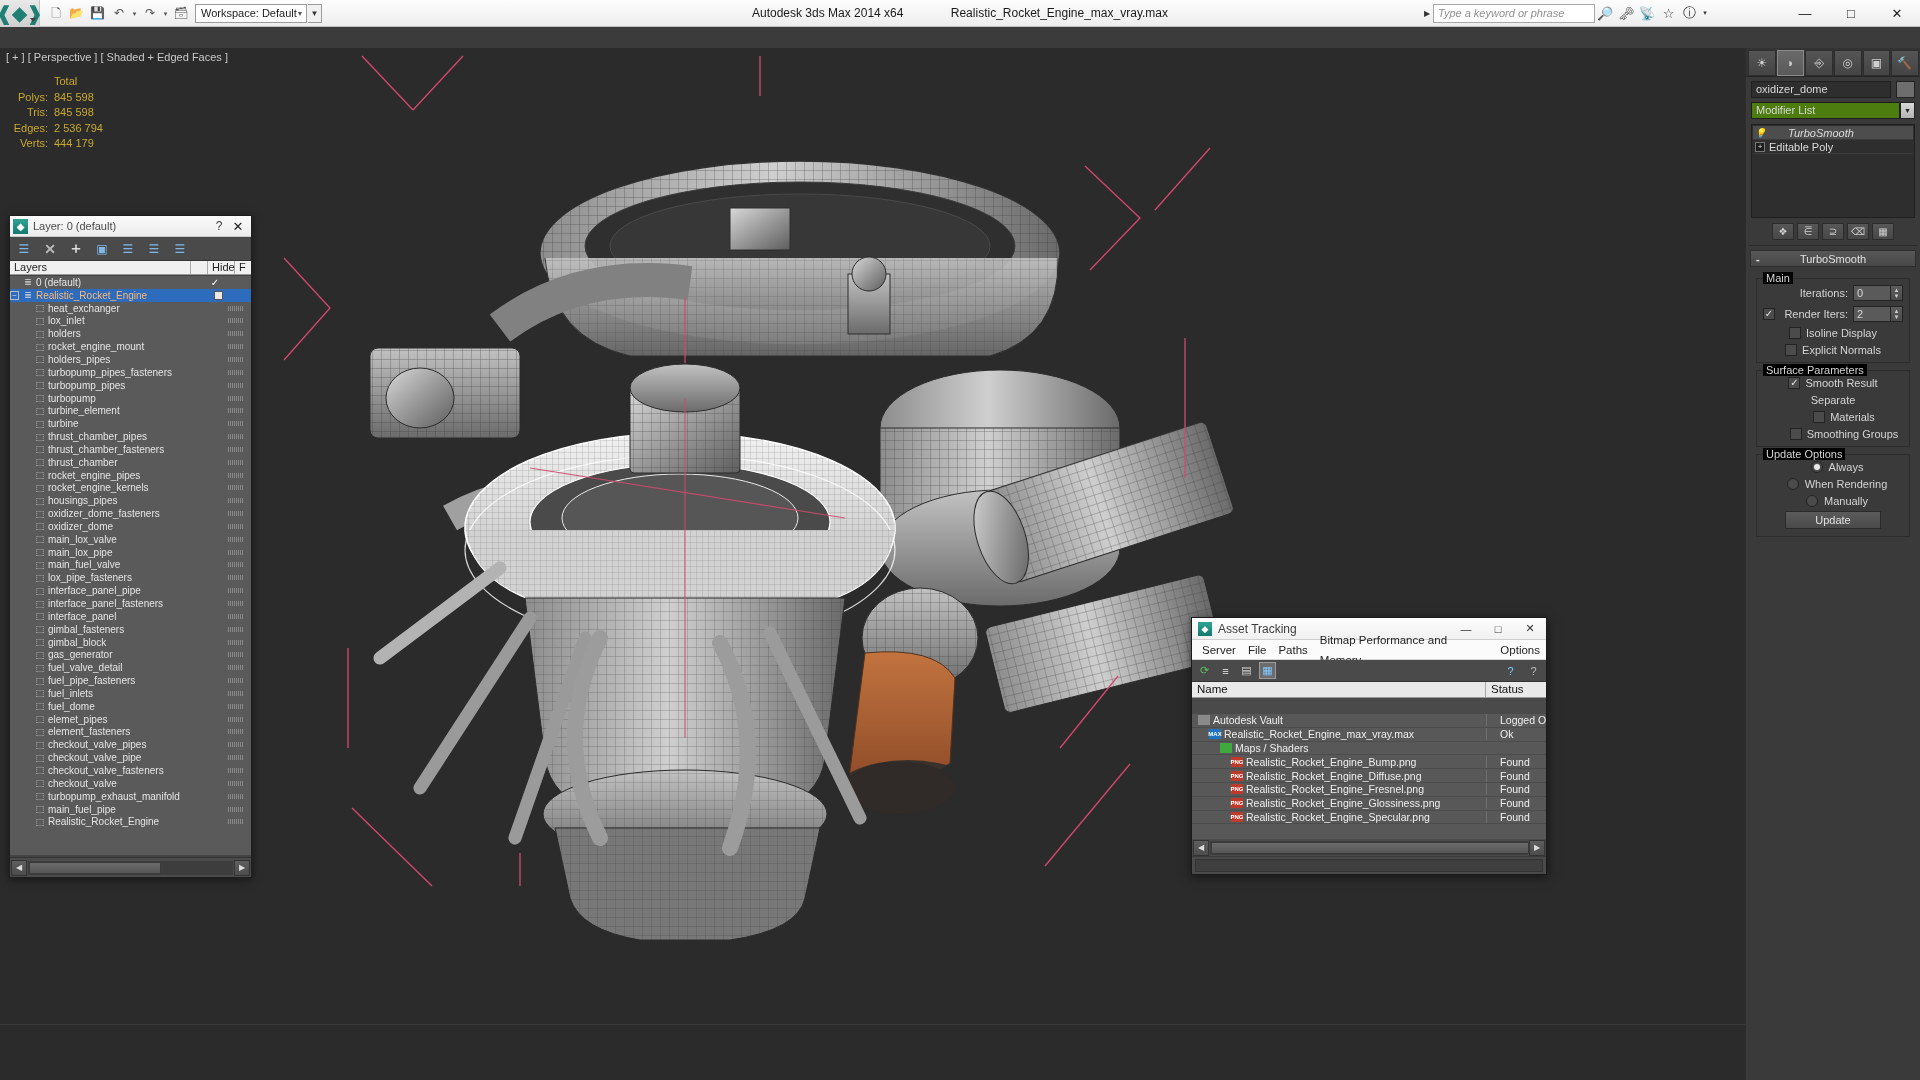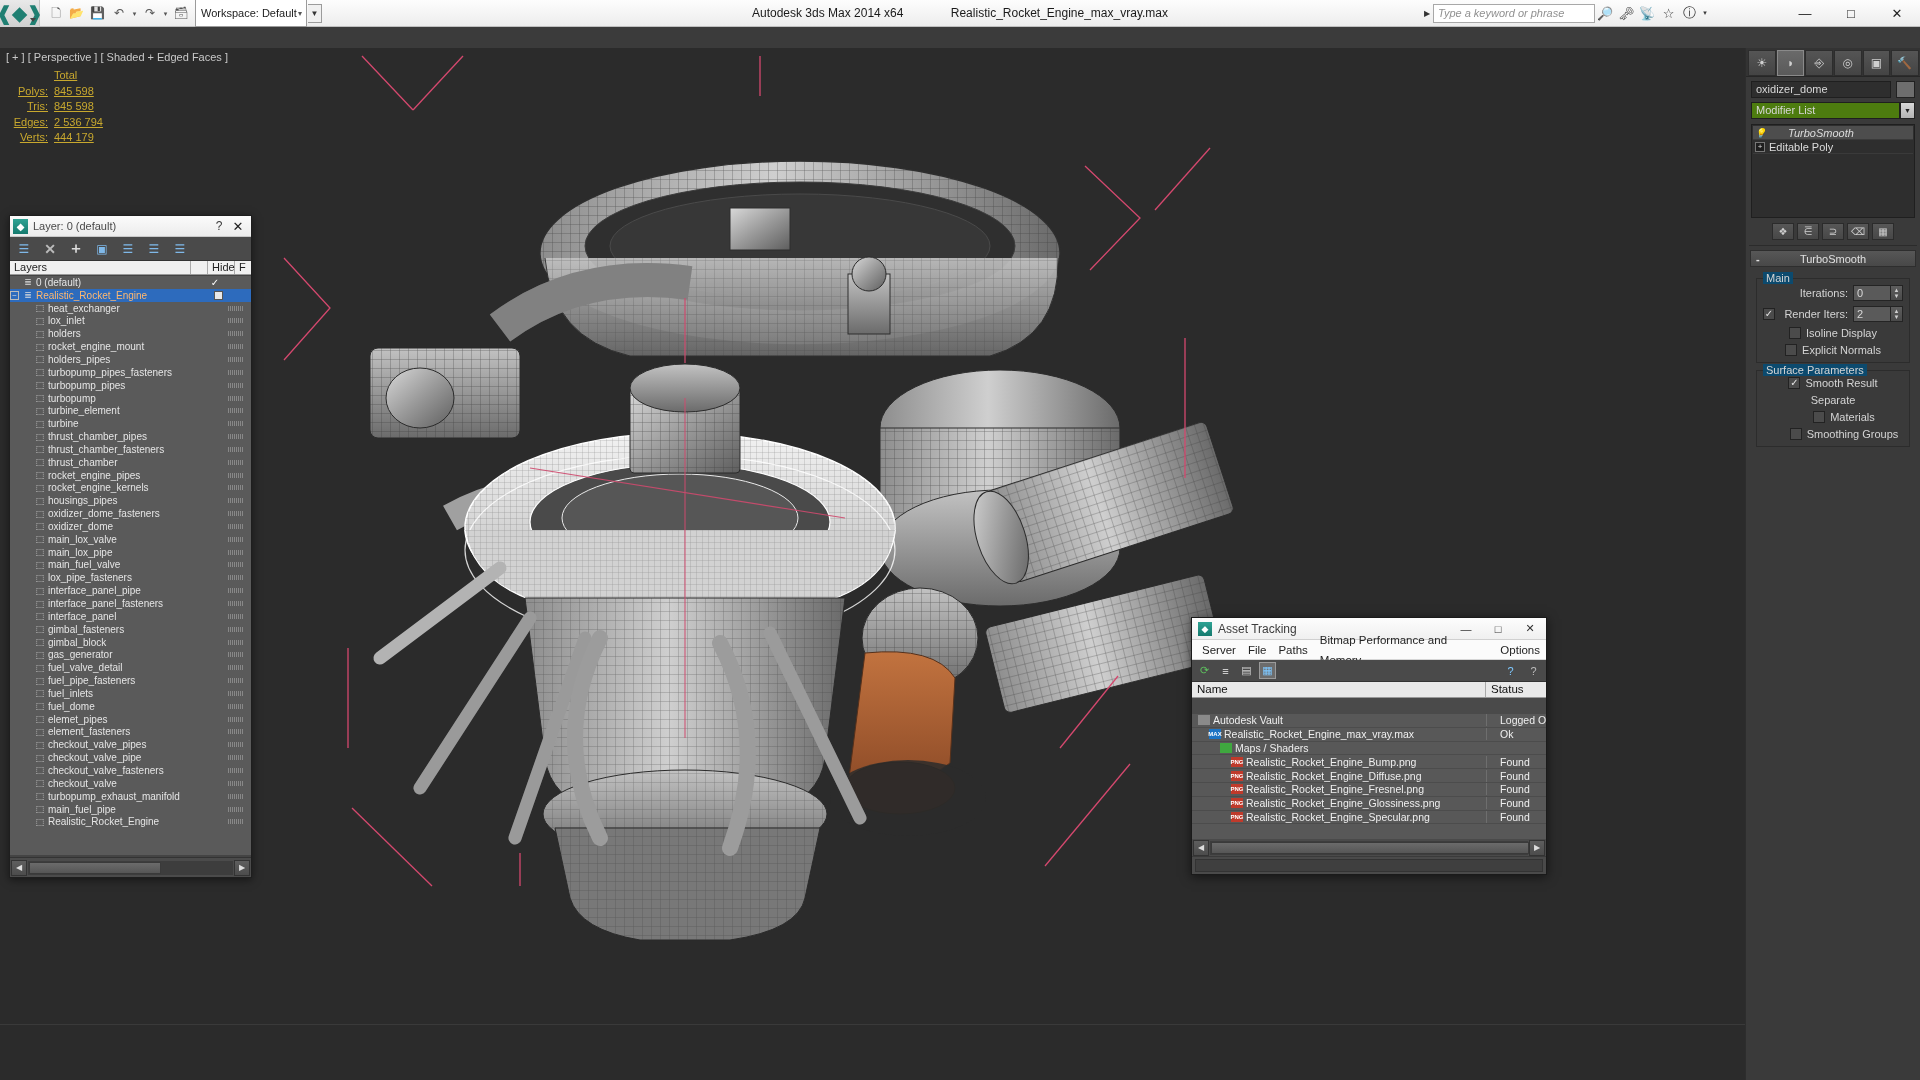--- a/index.html
+++ b/index.html
@@ -34,21 +34,21 @@
   }
   .qat {
     display: flex; align-items: center; height: 22px; gap: 1px;
     margin-left: 4px; padding: 0 2px;
   }
   .qbtn {
     width: 20px; height: 20px; display: flex; align-items: center; justify-content: center;
     color: #555; font-size: 12px; line-height: 1;
   }
   .wsbox {
-    height: 28px; min-width: 112px; background: #fff; border: 1px solid #9b9b9b;
+    height: 19px; min-width: 112px; background: #fff; border: 1px solid #9b9b9b;
     display: flex; align-items: center; padding: 0 2px 0 5px;
     font-size: 11px; color: #1c1c1c; margin-left: 3px;
   }
   .wsbox .lbl { flex: 1; }
   .wsbox .arr { color: #555; font-size: 8px; padding-right: 2px; }
   .ws-dd {
     width: 14px; height: 19px; display: flex; align-items: center; justify-content: center;
     border: 1px solid #9b9b9b; border-left: none; background: #f0f0f0; font-size: 8px; color:#333;
   }
   .title-center {
@@ -85,22 +85,22 @@
 
   
   .viewport {
     position: absolute; left: 0; top: 48px; width: 1745px; height: 1032px;
     background: #2b2b2b; overflow: hidden;
   }
   .vp-label {
     position: absolute; left: 6px; top: 3px; font-size: 11px; color: #c9c9c9; z-index: 6;
   }
   .vp-stats {
-    position: absolute; left: 8px; top: 20px; font-size: 11px; color: #c8a82e;
-    z-index: 6; line-height: 15.5px; text-decoration: underline;
+    position: absolute; left: 8px; top: 26px; font-size: 11px; color: #c8a82e;
+    z-index: 6; line-height: 15.5px;
   }
   .vp-stats table { border-collapse: collapse; }
   .vp-stats td { padding: 0 3px 0 0; font-size: 11px; color: #c8a82e; }
   .vp-stats td.lbl { text-align: right; padding-right: 6px; width: 46px; }
   .vp-stats td.val { text-align: left; width: 70px; }
   .vp-stats .hdr { color: #c8a82e; }
 
   
   .vp-floor {
     position: absolute; left: 0; right: 0; bottom: 55px; height: 1px; background: #3a3a3a;
@@ -177,21 +177,21 @@
   }
   .rollout-hdr .minus { position: absolute; left: 5px; font-weight: bold; }
   .rollout-hdr .htxt { width: 100%; text-align: center; }
   .rollout-body { background: #3a3a3a; padding: 4px 4px 6px 4px; }
 
   .group {
     border: 1px solid #2c2c2c; margin: 7px 2px 4px 2px; padding: 6px 6px 6px 6px;
     position: relative;
   }
   .group > .glabel {
-    position: absolute; top: -7px; left: 6px; background: #0c4a6e;
+    position: absolute; top: -7px; left: 6px; background: #000000;
     padding: 0 3px; font-size: 11px; color: #d4d4d4;
   }
   .frow { display: flex; align-items: center; margin-bottom: 5px; justify-content: center; }
   .frow .lbl { font-size: 11px; color: #d4d4d4; }
   .frow .lbl.right { flex: 1; text-align: right; padding-right: 5px; }
   .spinbox { display: flex; align-items: stretch; }
   .spinval {
     width: 38px; height: 16px; background: #5a5a5a; border: 1px solid #242424;
     color: #d8d8d8; font-size: 11px; padding-left: 3px; line-height: 14px;
   }
@@ -665,20 +665,38 @@
           <div class="frow" style="padding-left:22px">
             <span class="cbx"></span>
             <span class="lbl">Materials</span>
           </div>
           <div class="frow" style="padding-left:22px;margin-bottom:0">
             <span class="cbx"></span>
             <span class="lbl">Smoothing Groups</span>
           </div>
         </div>
 
+        <div class="group">
+          <span class="glabel">Update Options</span>
+          <div class="frow" style="padding-left:8px">
+            <span class="rdo">
+                <span class="dot"></span>
+              </span>
+            <span class="lbl">Always</span>
+          </div>
+          <div class="frow" style="padding-left:8px">
+            <span class="rdo"></span>
+            <span class="lbl">When Rendering</span>
+          </div>
+          <div class="frow" style="padding-left:8px;margin-bottom:2px">
+            <span class="rdo"></span>
+            <span class="lbl">Manually</span>
+          </div>
+          <div class="updbtn">Update</div>
+        </div>
 
       </div>
     </div>
   </div>
 
   <div class="layerdlg">
     <div class="ld-title">
       <span class="ld-ico">◆</span>
       <span class="ld-ttext">Layer: 0 (default)</span>
       <span class="ld-help">?</span>

